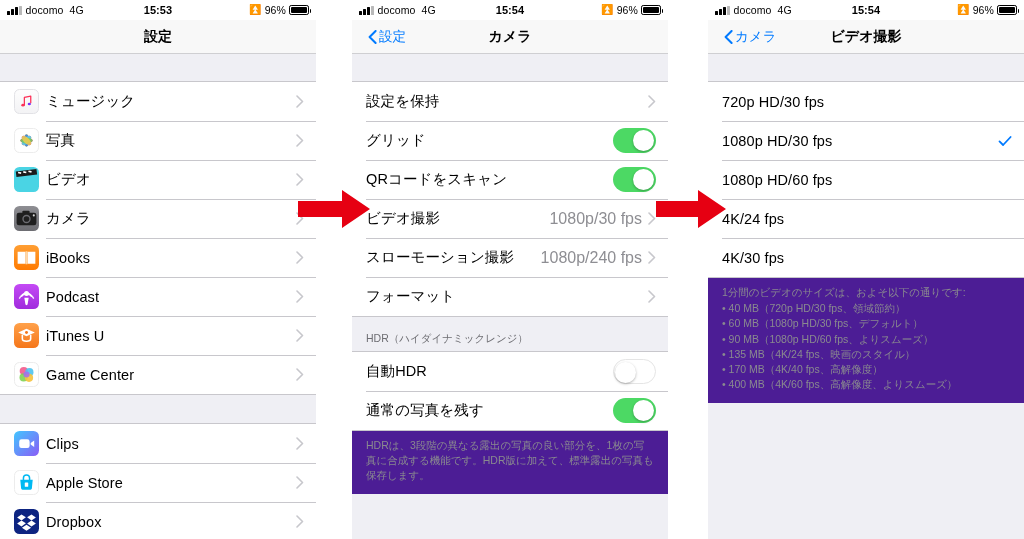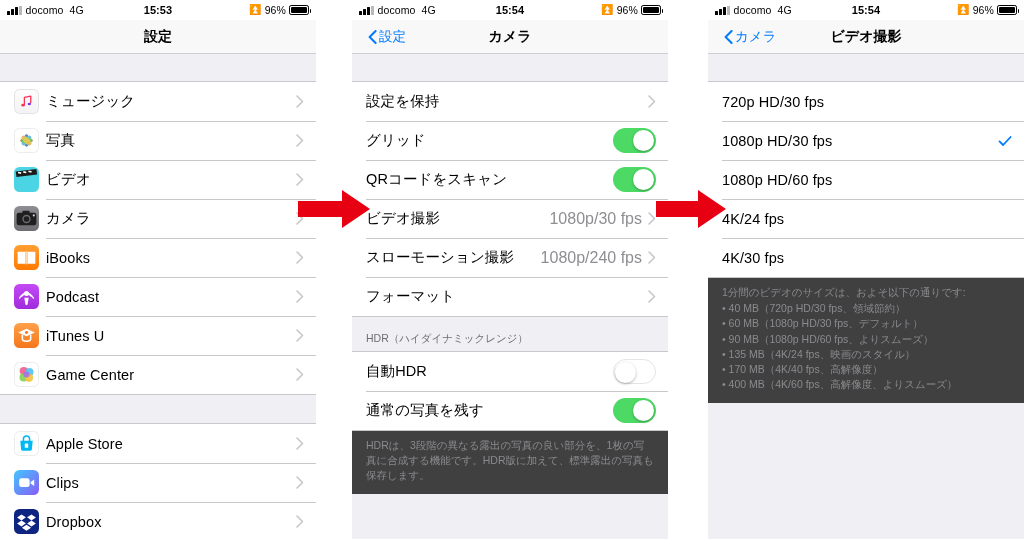--- a/index.html
+++ b/index.html
@@ -88,21 +88,21 @@
     display:flex; align-items:center; justify-content:center;
     font-size:14px; color:#fff;
   }
 
   
   .sect-header {
     font-size:10.5px; color:#6d6d72; padding:15px 14px 5px 14px; background:#efeff4;
   }
   .sect-footer {
     font-size:10.5px; color:#8a8a8f; padding:7px 14px 10px 14px;
-    background:#404040; line-height:1.45;
+    background:#4c1d95; line-height:1.45;
   }
   .sect-footer .bullets { margin-top:1px; }
   .sect-footer .bullets div { white-space:nowrap; }
 
   
   .switch {
     width:43px; height:25px; border-radius:13px; position:relative; flex:0 0 auto;
   }
   .switch.on { background:#4cd964; }
   .switch.off { background:#fff; border:1px solid #e5e5e5; }
@@ -293,41 +293,41 @@
           <svg class="chev" viewBox="0 0 8 13">
               <path d="M1 1l5.5 5.5L1 12" fill="none" stroke="#c7c7cc" stroke-width="1.6" stroke-linecap="round" stroke-linejoin="round"></path>
             </svg>
         </div>
       </div>
 
       <div class="gap" style="height:28px"></div>
 
       <div class="group">
         <div class="row with-icon">
+          <span class="appicon ic-clips">
+            <svg viewBox="0 0 24 24" aria-hidden="true">
+                <rect x="5" y="8" width="10" height="8.4" rx="2.2" fill="#fff"></rect>
+                <path d="M16 11.5l3.4-2.3v6.2L16 13z" fill="#fff"></path>
+              </svg>
+          </span>
+          <span class="row-label">Clips</span>
+          <svg class="chev" viewBox="0 0 8 13">
+              <path d="M1 1l5.5 5.5L1 12" fill="none" stroke="#c7c7cc" stroke-width="1.6" stroke-linecap="round" stroke-linejoin="round"></path>
+            </svg>
+        </div>
+
+        <div class="row with-icon">
           <span class="appicon ic-applestore">
             <svg viewBox="0 0 24 24" aria-hidden="true">
                 <path d="M5.5 9h13l-.9 9.3a1.4 1.4 0 0 1-1.4 1.2H7.8a1.4 1.4 0 0 1-1.4-1.2z" fill="#00b9f2"></path>
                 <path d="M8.8 9.5V7.4a3.2 3.2 0 0 1 6.4 0v2.1" fill="none" stroke="#00b9f2" stroke-width="1.6" stroke-linecap="round"></path>
                 <rect x="10.2" y="12" width="3.6" height="4.4" rx=".6" fill="#fff"></rect>
               </svg>
           </span>
           <span class="row-label">Apple Store</span>
-          <svg class="chev" viewBox="0 0 8 13">
-              <path d="M1 1l5.5 5.5L1 12" fill="none" stroke="#c7c7cc" stroke-width="1.6" stroke-linecap="round" stroke-linejoin="round"></path>
-            </svg>
-        </div>
-
-        <div class="row with-icon">
-          <span class="appicon ic-clips">
-            <svg viewBox="0 0 24 24" aria-hidden="true">
-                <rect x="5" y="8" width="10" height="8.4" rx="2.2" fill="#fff"></rect>
-                <path d="M16 11.5l3.4-2.3v6.2L16 13z" fill="#fff"></path>
-              </svg>
-          </span>
-          <span class="row-label">Clips</span>
           <svg class="chev" viewBox="0 0 8 13">
               <path d="M1 1l5.5 5.5L1 12" fill="none" stroke="#c7c7cc" stroke-width="1.6" stroke-linecap="round" stroke-linejoin="round"></path>
             </svg>
         </div>
 
         <div class="row with-icon">
           <span class="appicon ic-dropbox">
             <svg viewBox="0 0 24 24" aria-hidden="true">
                 <g fill="#fff">
                   <path d="M7.2 5.2L3 8.1l4.2 2.9L11.4 8z"></path>

